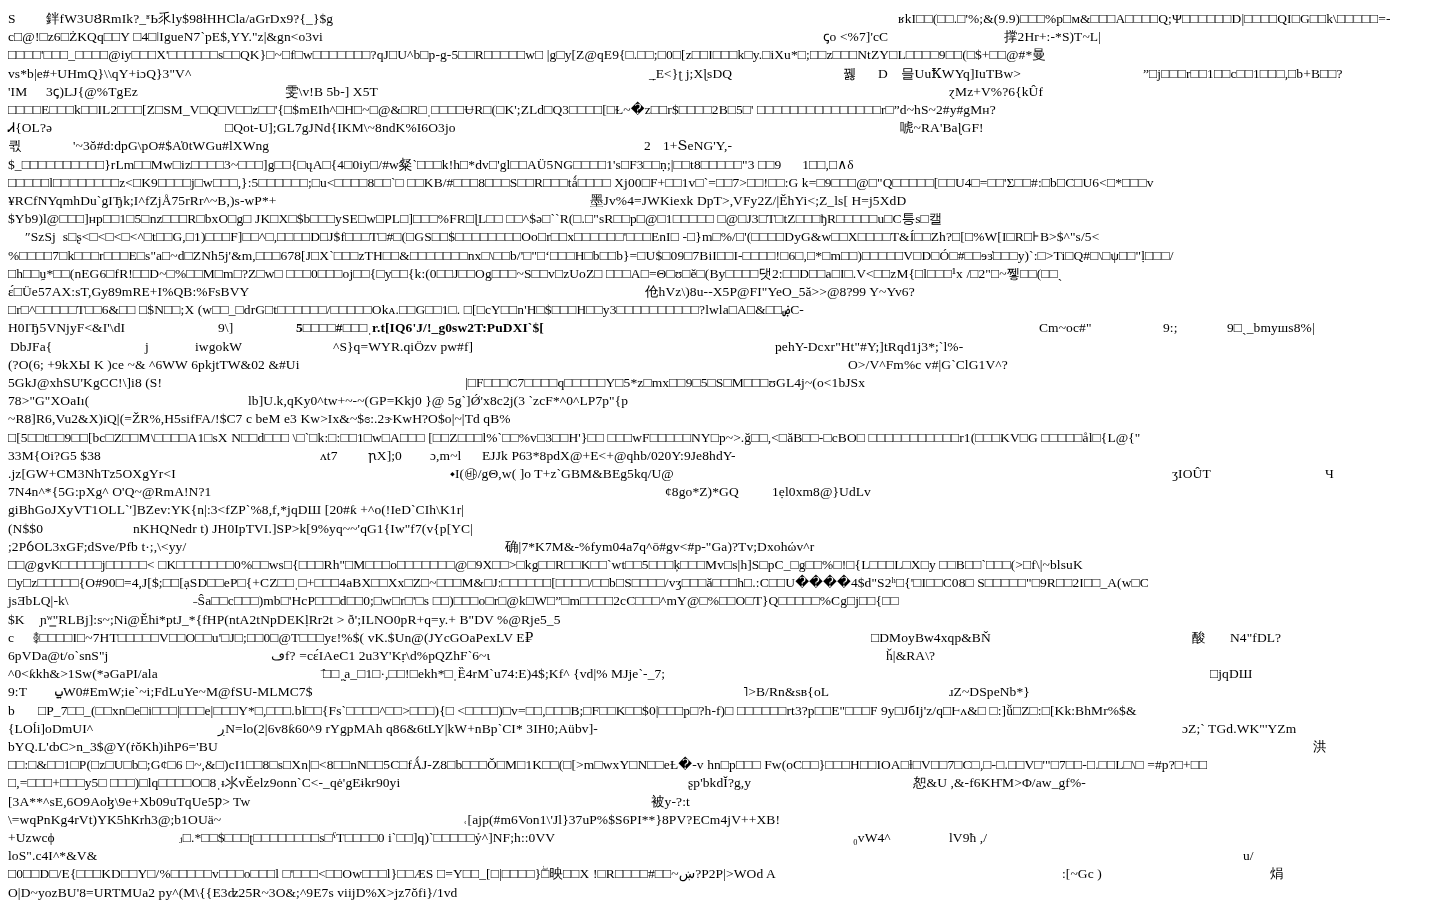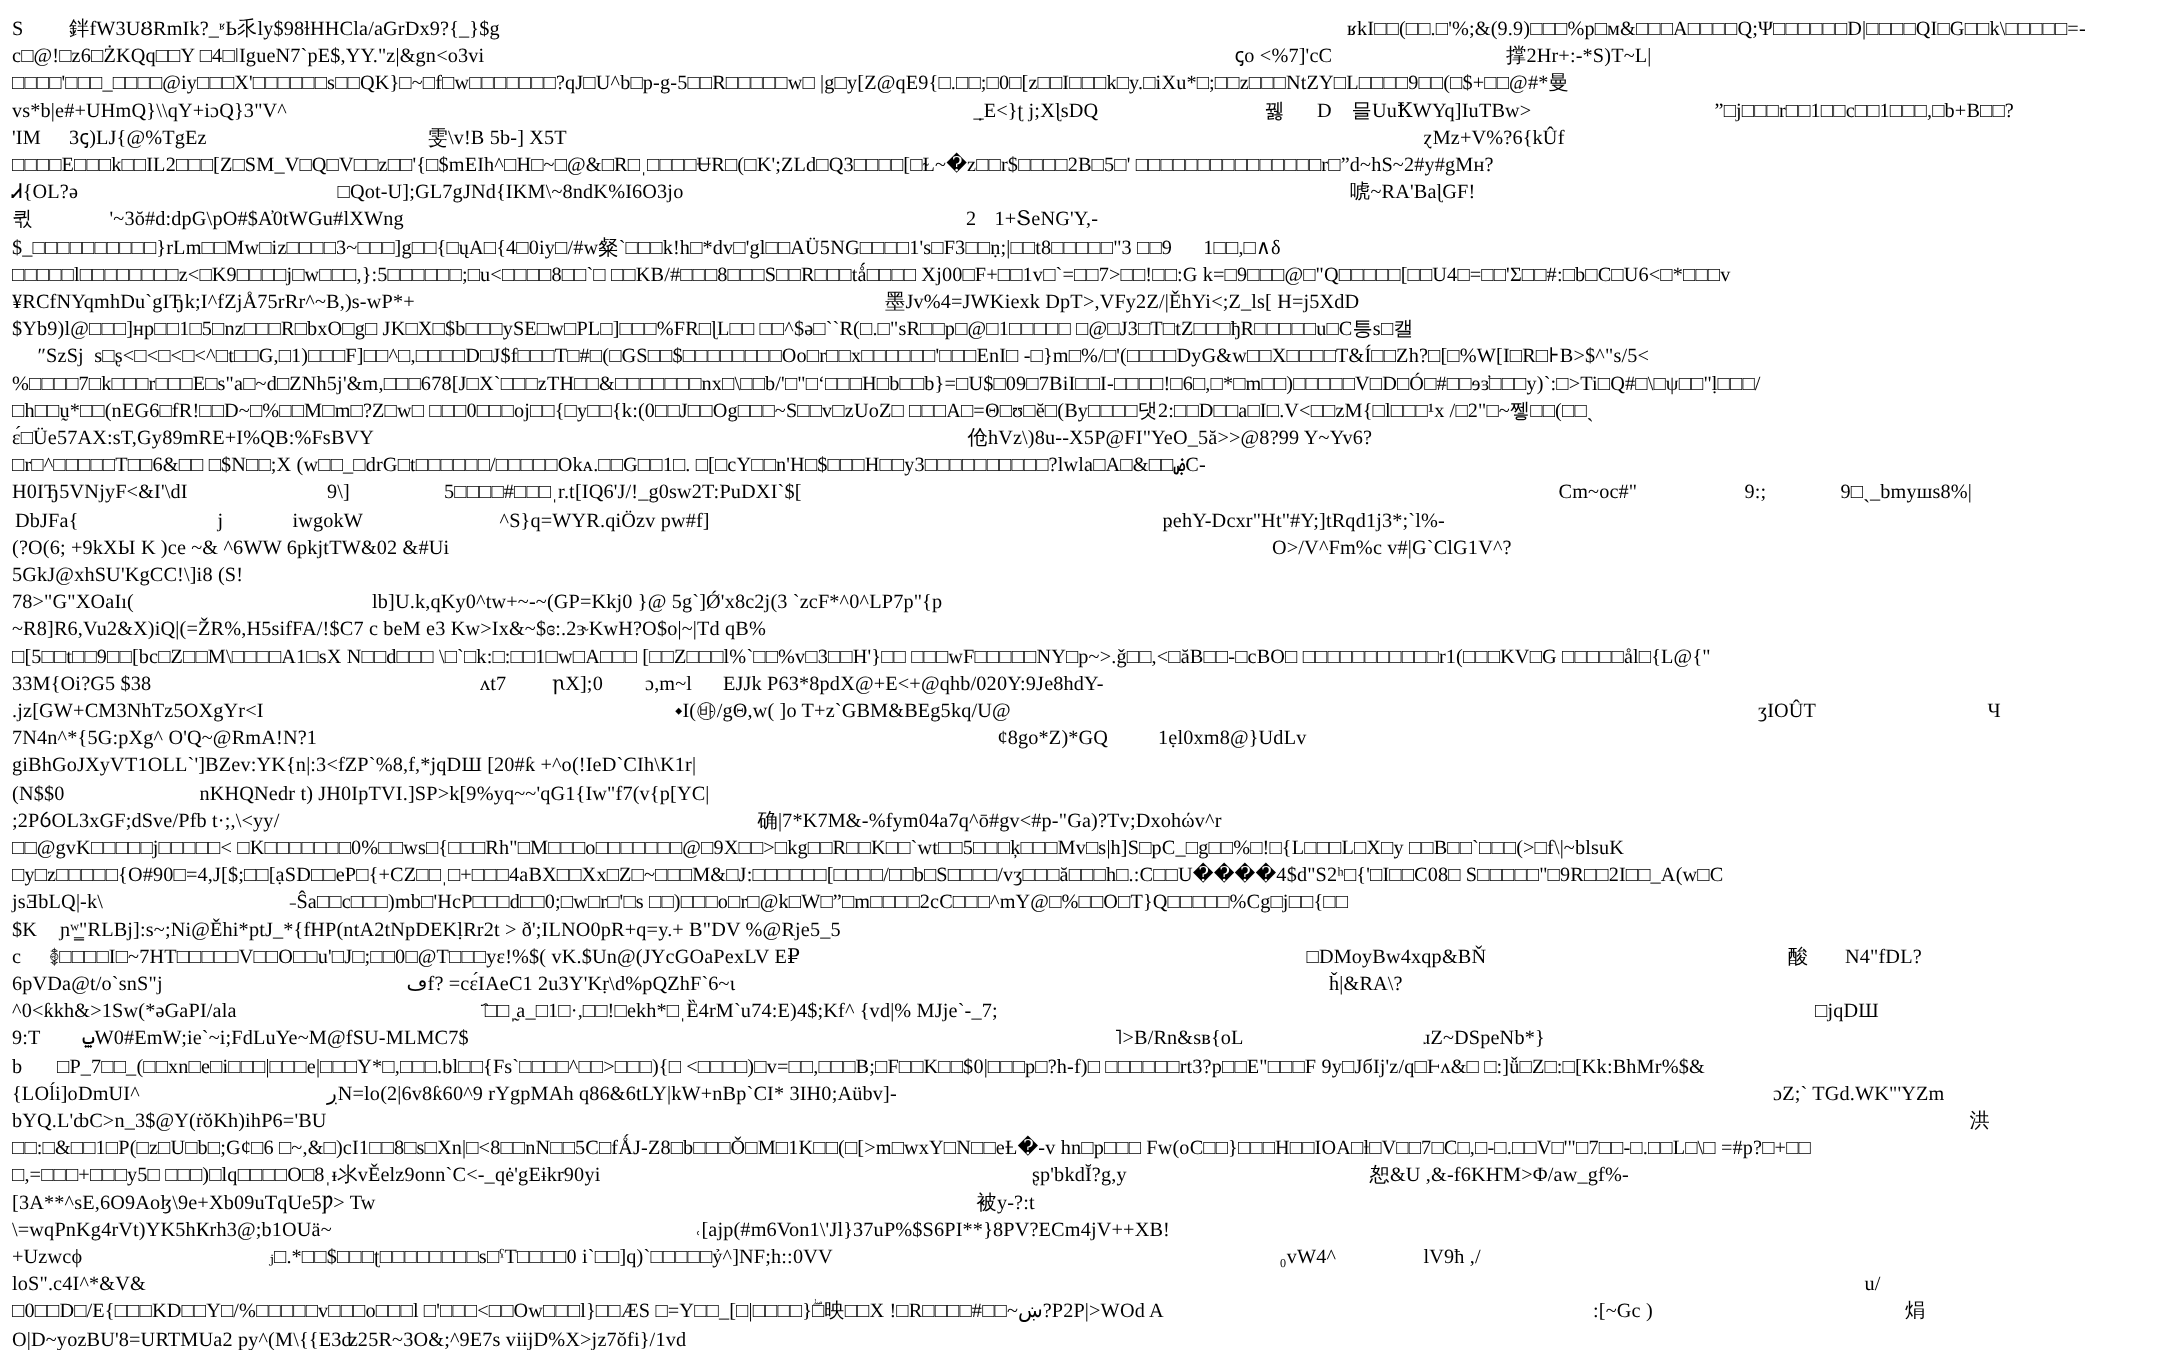--- a/index.html
+++ b/index.html
@@ -87,38 +87,39 @@
       <div class="line" style="top: 283px;">
         <span class="seg" style="left: 8px;">ɛ́□Üe57AX:sT,Gy89mRE+I%QB:%FsBVY</span>
         <span class="seg" style="left: 645px;">伧hVz\)8u--X5P@FI"YeO_5ă&gt;&gt;@8?99 Y~Yv6?</span>
       </div>
       <div class="line" style="top: 301px;">
         <span class="seg" style="left: 8px;">□r□^□□□□□T□□6&amp;□□ □$N□□;X (w□□_□drG□t□□□□□□/□□□□□Okᴀ.□□G□□1□. □[□cY□□n'H□$□□□H□□y3□□□□□□□□□□?lwla□A□&amp;□□ۻC-</span>
       </div>
       <div class="line" style="top: 319px;">
         <span class="seg" style="left: 8px;">H0IЂ5VNjyF&lt;&amp;I'\dI</span>
         <span class="seg" style="left: 218px;">9\]</span>
-        <span class="seg" style="left: 296px;">5□□□□#□□□ˌr.t[IQ6'J/!_g0sw2T:PuDXI`$[</span>
+        <span class="seg" style="left: 296px; font-weight: bold;">5□□□□#□□□ˌr.t[IQ6'J/!_g0sw2T:PuDXI`$[</span>
         <span class="seg" style="left: 1039px;">Cm~oc#"</span>
         <span class="seg" style="left: 1163px;">9:;</span>
         <span class="seg" style="left: 1227px;">9□ˏ_bmyшs8%|</span>
       </div>
       <div class="line" style="top: 338px;">
         <span class="seg" style="left: 10px;">DbJFa{</span>
         <span class="seg" style="left: 145px;">j</span>
         <span class="seg" style="left: 195px;">iwgokW</span>
         <span class="seg" style="left: 333px;">^S}q=WYR.qiÖzv pw#f]</span>
         <span class="seg" style="left: 775px;">ҏehY-Dcxr"Ht"#Y;]tRqd1j3*;`l%-</span>
       </div>
       <div class="line" style="top: 356px;">
         <span class="seg" style="left: 8px;">(?O(6; +9kХЫ K )ce ~&amp; ^6WW 6pkjtTW&amp;02 &amp;#Ui</span>
         <span class="seg" style="left: 848px;">O&gt;/V^Fm%c v#|G`ClG1V^?</span>
       </div>
       <div class="line" style="top: 374px;">
         <span class="seg" style="left: 8px;">5GkJ@xhSU'KgCC!\]i8 (S!</span>
+        <span class="seg" style="left: 465px;">|□F□□□C7□□□□q□□□□□Y□5*z□mx□□9□5□S□M□□□ʊGL4j~(o&lt;1bJSx</span>
       </div>
       <div class="line" style="top: 392px;">
         <span class="seg" style="left: 8px;">78&gt;"G"XOaIı(</span>
         <span class="seg" style="left: 248px;">lb]U.k,qKy0^tw+~-~(GP=Kkj0 }@ 5g`]Ǿ'x8c2j(3 `zcF*^0^LP7p"{p</span>
       </div>
       <div class="line" style="top: 410px;">
         <span class="seg" style="left: 8px;">~R8]R6,Vu2&amp;X)iQ|(=ŽR%,H5sifFA/!$C7 c beM e3 Kw&gt;Ix&amp;~$ɞ:.2ɝKwH?O$o|~|Td qB%</span>
       </div>
       <div class="line" style="top: 429px;">
         <span class="seg" style="left: 8px;">□[5□□t□□9□□[bc□Z□□M\□□□□A1□sX N□□d□□□ \□`□k:□:□□1□w□A□□□ [□□Z□□□l%`□□%v□3□□H'}□□ □□□wF□□□□□NY□p~&gt;.ǧ□□,&lt;□ăB□□-□cBO□ □□□□□□□□□□□r1(□□□KV□G □□□□□ål□{L@{"</span>

